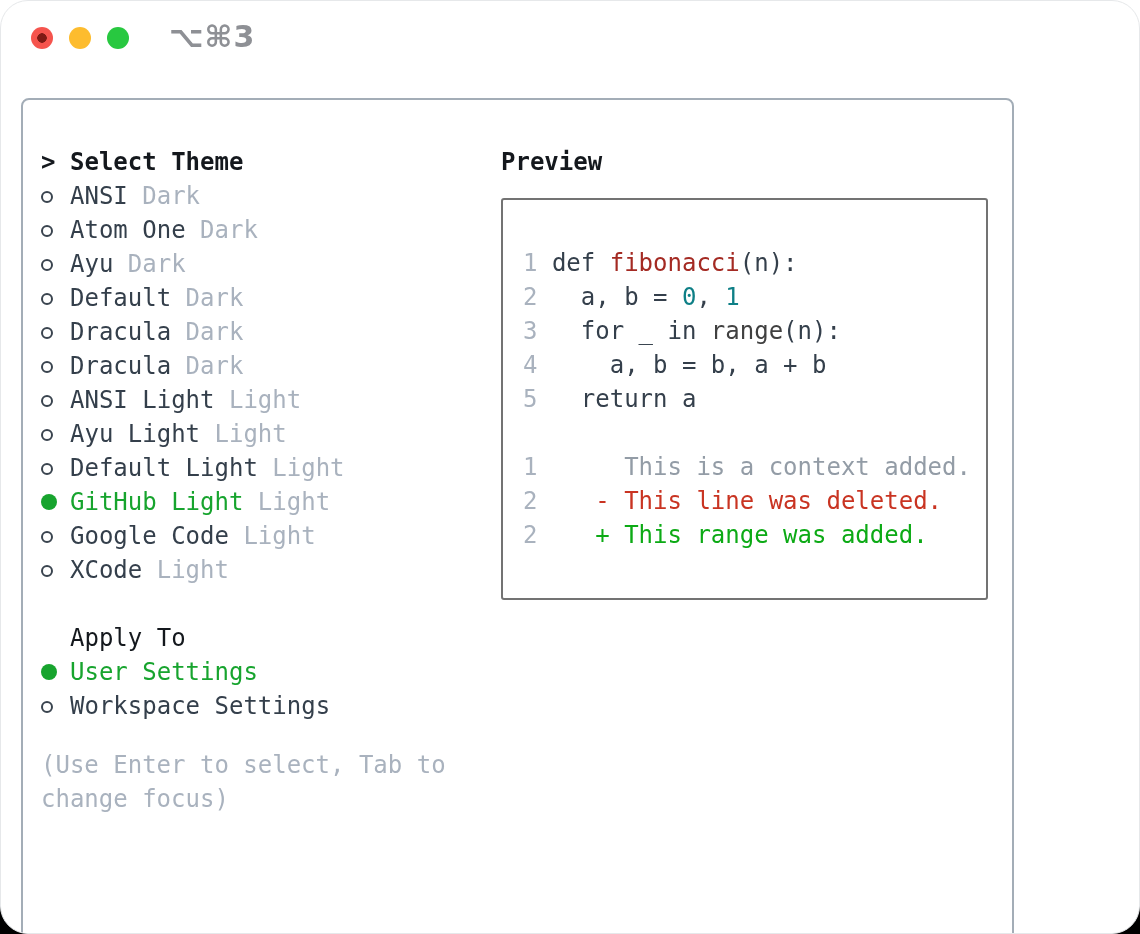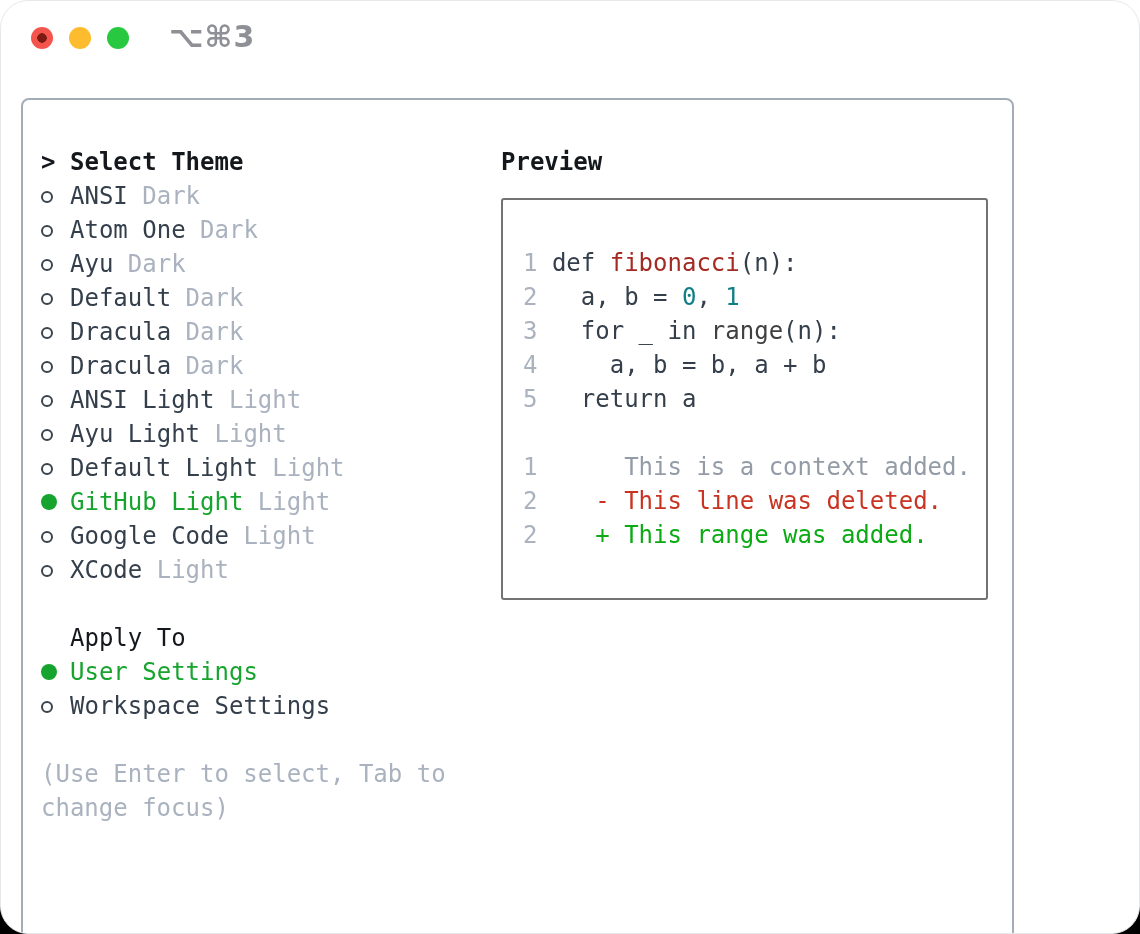--- a/index.html
+++ b/index.html
@@ -42,21 +42,21 @@
   .circle {
     display:inline-block; width:12px; height:12px; border:2.5px solid #3a444f;
     border-radius:50%; transform:translateY(-1px);
   }
   .circle.filled { width:16px; height:16px; border:none; transform:translateY(0); }
   .variant { color:#a9b2be;margin-top:16px; }
 
   .apply-section { margin-top:34px; }
   .subheader { padding-left:29px; color:#14181d; }
 
-  .hint { margin-top:34px; font-size:24px; line-height:34px; color:#a9b2be; width:440px; }
+  .hint { margin-top:25px; font-size:24px; line-height:34px; color:#a9b2be; width:440px; }
 
   .preview-box {
     margin-top:19px; width:100%; height:402px;
     border:2px solid #737373; border-radius:3px;
     padding:46px 14px 0 20px; background:#fff;
   }
   .pline { height:34px; line-height:34px; white-space:pre; font-size:24px; }
   .lineno { color:#a9b2be; }
 </style>
 </head>

